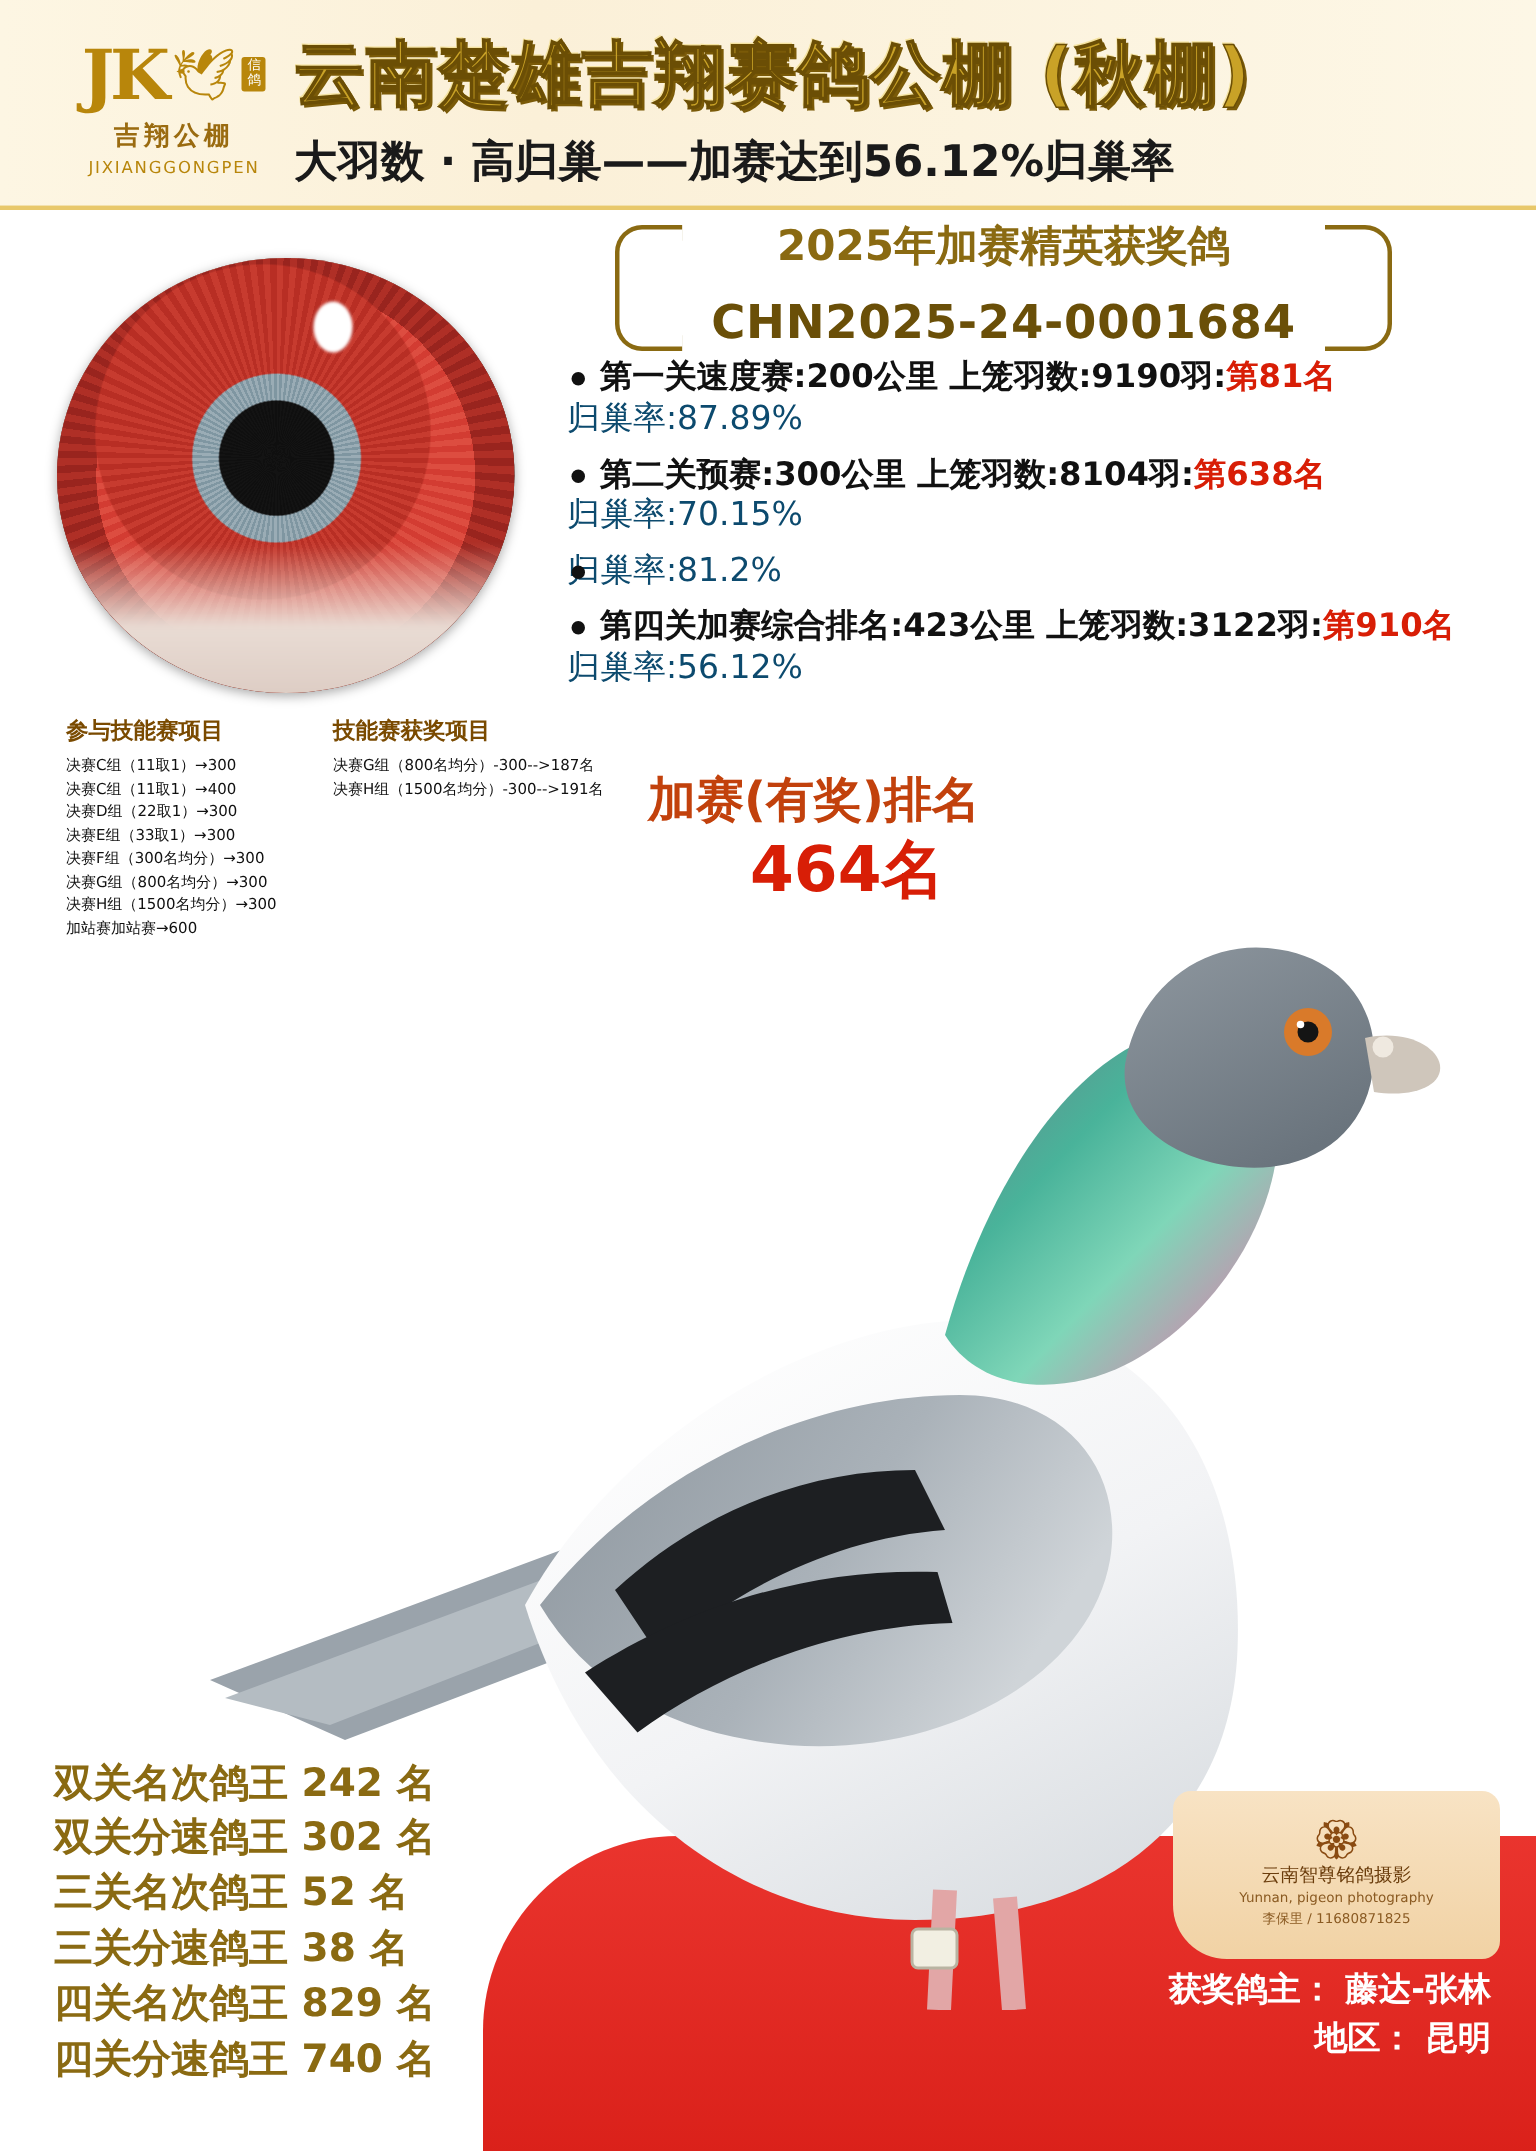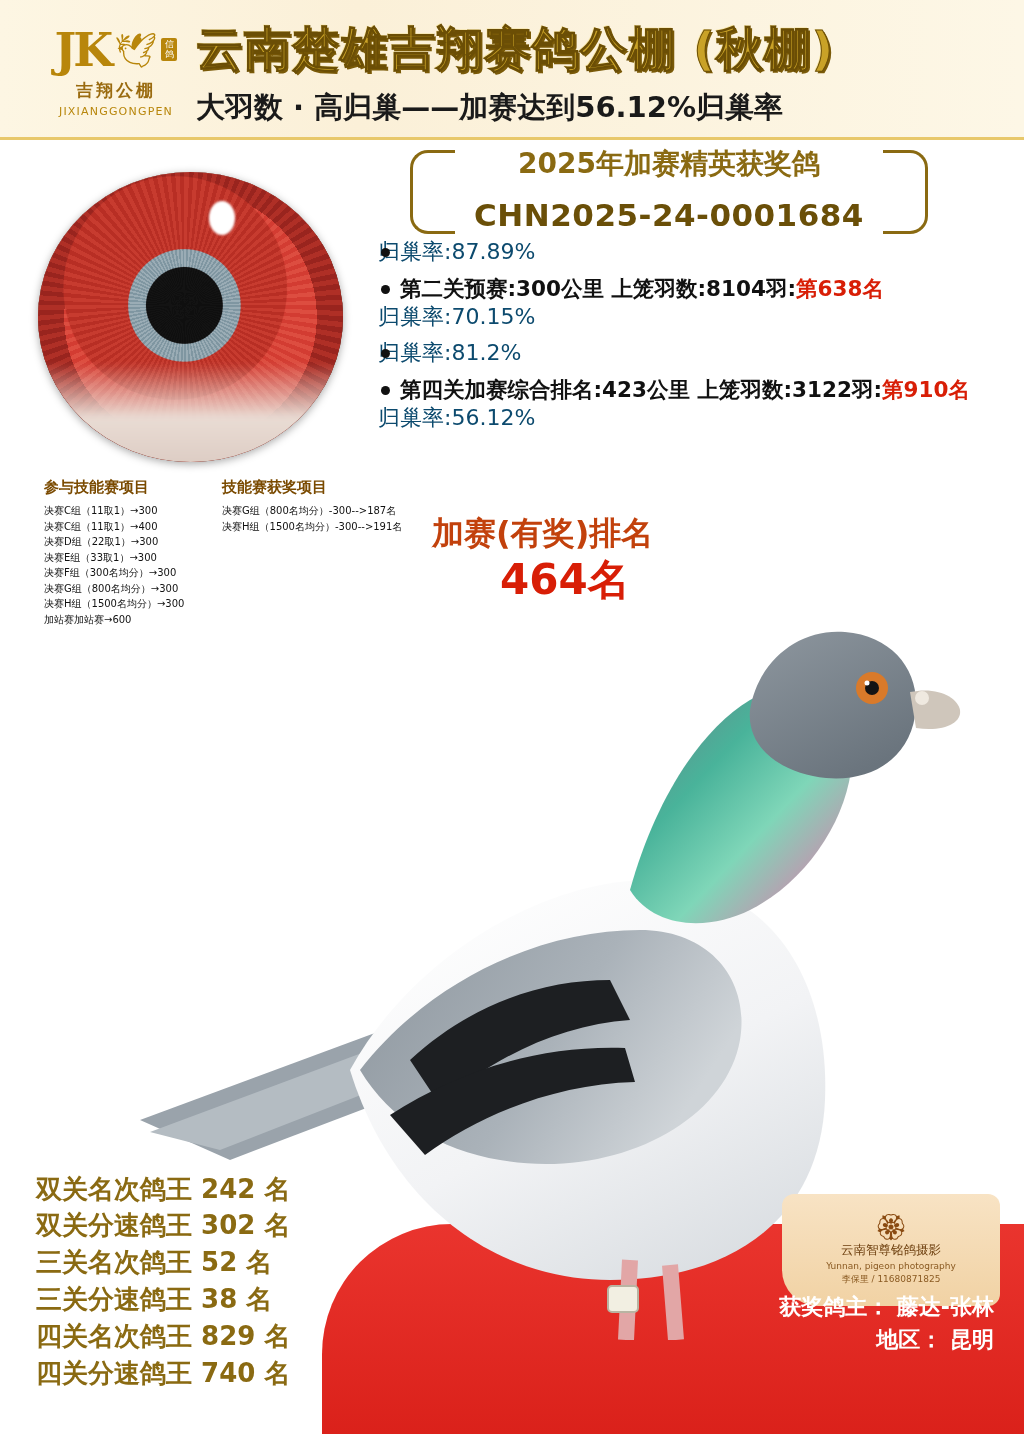--- a/index.html
+++ b/index.html
@@ -191,21 +191,21 @@
     display: flex; flex-direction: column; align-items: center; justify-content: center;
     gap: 2px;
   }
   .credit-mark { font-size: 26px; color: #8a4b12; line-height: 1; }
   .credit-cn { font-size: 12.5px; color: #6b3d0c; }
   .credit-en { font-size: 9px; color: #8a5a22; }
   .credit-id { font-size: 9px; color: #8a5a22; }
 
   
   .owner {
-    position: absolute; right: 30px; bottom: 78px;
+    position: absolute; right: 30px; bottom: 58px;
     text-align: right;
   }
   .owner-line {
     font-size: 22px; font-weight: bold; color: #fff; line-height: 1.5;
   }
 </style>
 </head>
 <body>
 
 <div class="poster">
@@ -250,20 +250,23 @@
   </div>
 
   <div class="award-head">
     <div class="award-year">2025年加赛精英获奖鸽</div>
     <div class="award-ring">CHN2025-24-0001684</div>
   </div>
 
   <div class="races">
     <div class="race">
       <span class="dot"></span>
+      <div class="race-line1">
+        <span>第一关速度赛:200公里 上笼羽数:9190羽:</span><span class="rank-red">第81名</span>
+      </div>
       <div class="race-line2">归巢率:87.89%</div>
     </div>
     <div class="race">
       <span class="dot"></span>
       <div class="race-line1">
         <span>第二关预赛:300公里  上笼羽数:8104羽:</span><span class="rank-red">第638名</span>
       </div>
       <div class="race-line2">归巢率:70.15%</div>
     </div>
     <div class="race">

